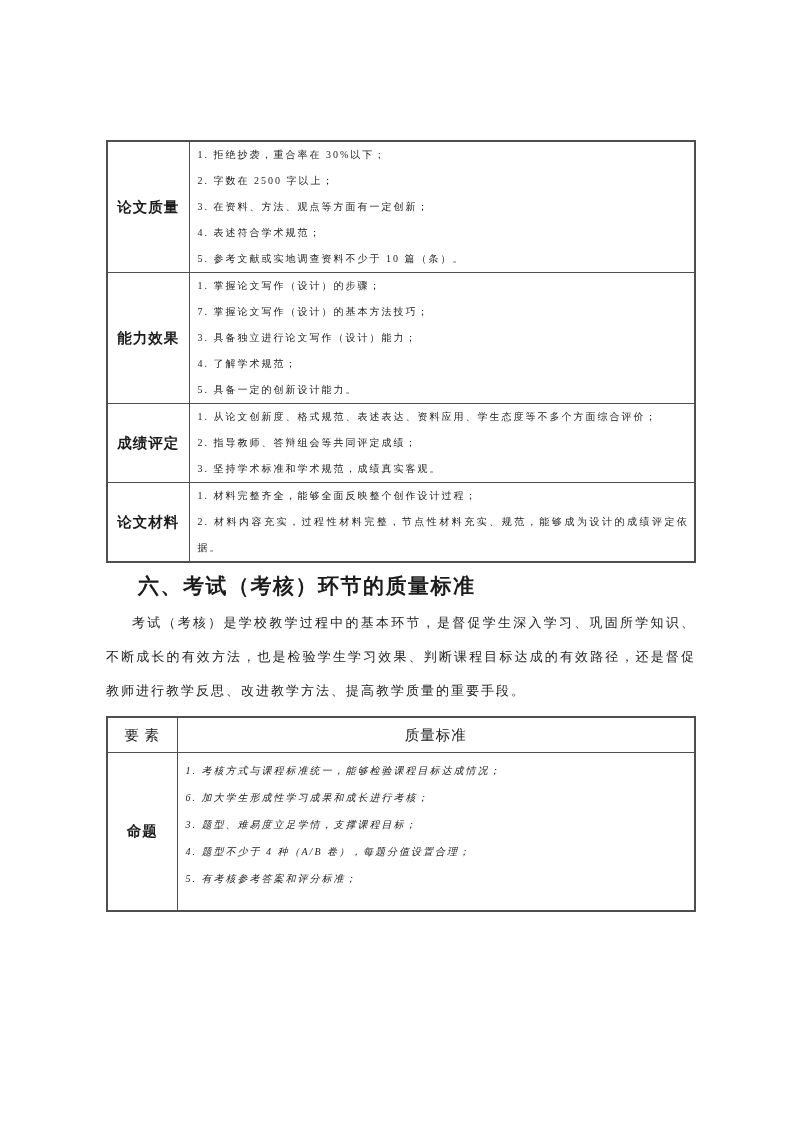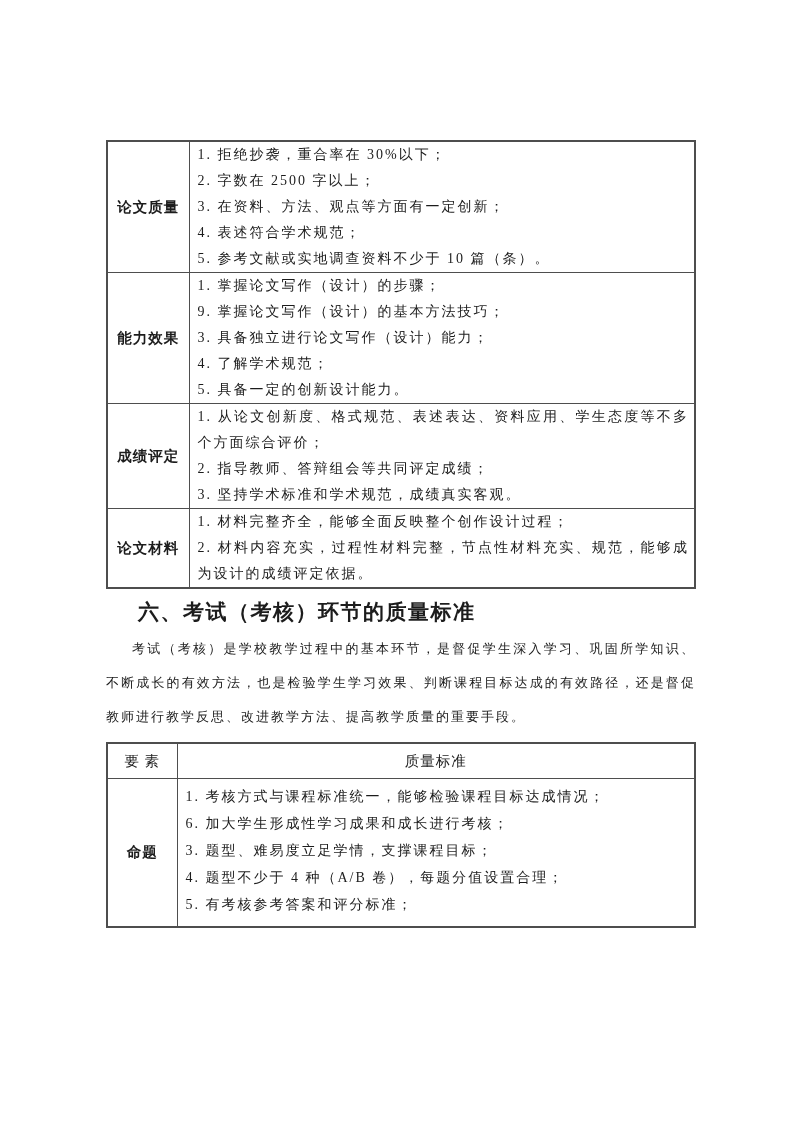--- a/index.html
+++ b/index.html
@@ -27,39 +27,40 @@
   .t2 .label-col { width: 70px; }
   .label-cell {
     text-align: center;
     vertical-align: middle;
     font-weight: bold;
     font-size: 14.5px;
     letter-spacing: 1px;
   }
   .content-cell {
     padding: 0 5px 0 8px;
-    font-size: 14px;
+    font-size: 10px;
     line-height: 26px;
     vertical-align: middle;
     letter-spacing: 2px;
     margin-left: 20px;
   }
   .content-cell .item { text-align: justify; }
   .t2 th.header-cell {
     font-weight: normal;
     font-size: 14.5px;
     text-align: center;
     letter-spacing: 1px;
     padding: 4px 0;
     line-height: 26px;
     white-space: pre-wrap;
   }
   .t2 .content-cell {
     line-height: 27px;
-    padding: 4px 5px 8px 8px;
+    padding: 4px 5px 18px 8px;
+    font-style: italic;
   }
   .section-heading {
     margin-top: 11px;
     padding-left: 32px;
     font-size: 21px;
     font-weight: bold;
     line-height: 24px;
     letter-spacing: 1.5px;
   }
   .section-paragraph {
@@ -99,21 +100,21 @@
           <div class="item">2. 字数在 2500 字以上；</div>
           <div class="item">3. 在资料、方法、观点等方面有一定创新；</div>
           <div class="item">4. 表述符合学术规范；</div>
           <div class="item">5. 参考文献或实地调查资料不少于 10 篇（条）。</div>
         </td>
       </tr>
       <tr>
         <td class="label-cell">能力效果</td>
         <td class="content-cell">
           <div class="item">1. 掌握论文写作（设计）的步骤；</div>
-          <div class="item">9. 掌握论文写作（设计）的基本方法技巧；</div>
+          <div class="item">7. 掌握论文写作（设计）的基本方法技巧；</div>
           <div class="item">3. 具备独立进行论文写作（设计）能力；</div>
           <div class="item">4. 了解学术规范；</div>
           <div class="item">5. 具备一定的创新设计能力。</div>
         </td>
       </tr>
       <tr>
         <td class="label-cell">成绩评定</td>
         <td class="content-cell">
           <div class="item">1. 从论文创新度、格式规范、表述表达、资料应用、学生态度等不多个方面综合评价；</div>
           <div class="item">2. 指导教师、答辩组会等共同评定成绩；</div>

